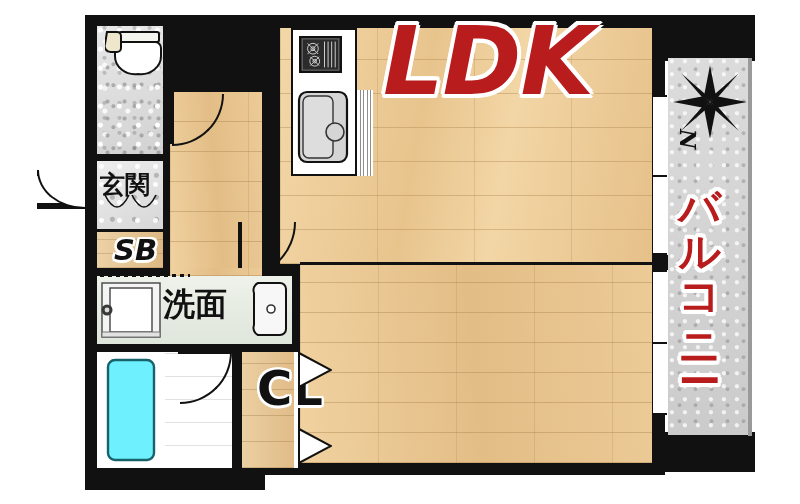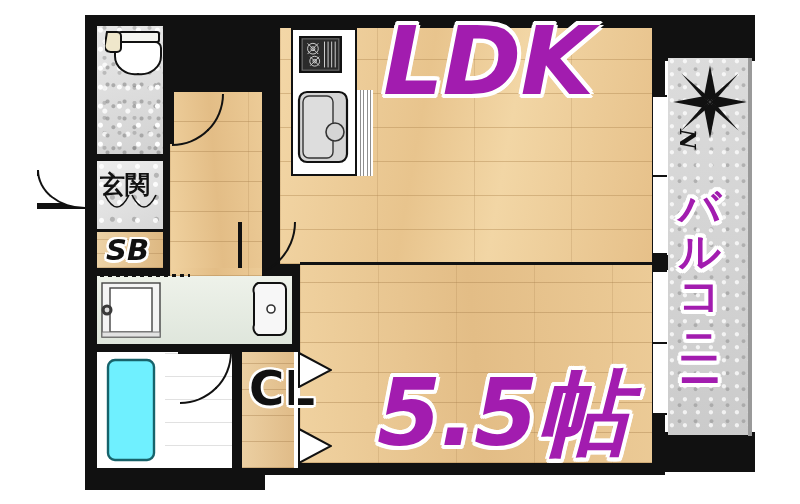--- a/index.html
+++ b/index.html
@@ -87,37 +87,38 @@
     background-color:#ffffff;
     background-image:
       repeating-linear-gradient(0deg, rgba(255,255,255,1) 0 22px, rgba(225,225,225,1) 22px 23px),
       repeating-linear-gradient(90deg, rgba(0,0,0,0) 0 28px, rgba(222,222,222,1) 28px 29px),
       linear-gradient(#f1f1f1,#e9e9e9);
   }
   .floor-white{background:#ffffff;}
 
   
   .rmlabel{
-    color:#a21caf;
+    color:#b91c1c;
     font-weight:bold;
     font-style:italic;
     letter-spacing:-1px;
     line-height:.92;
     text-shadow:
       -3px -3px 0 #fff, 3px -3px 0 #fff, -3px 3px 0 #fff, 3px 3px 0 #fff,
       -4px 0 0 #fff, 4px 0 0 #fff, 0 -4px 0 #fff, 0 4px 0 #fff,
       -2px -4px 0 #fff, 2px -4px 0 #fff, -2px 4px 0 #fff, 2px 4px 0 #fff;
     white-space:nowrap;
   }
   .smlabel{
     color:#111;font-weight:bold;white-space:nowrap;line-height:1;
   }
   .smlabel.outlined{
     text-shadow:-2px -2px 0 #fff,2px -2px 0 #fff,-2px 2px 0 #fff,2px 2px 0 #fff,
                 -2.5px 0 0 #fff,2.5px 0 0 #fff,0 -2.5px 0 #fff,0 2.5px 0 #fff;
+    margin-left:8px;
   }
   .vlabel{
     writing-mode:vertical-rl;
     text-orientation:upright;
   }
   .outline{border:2px solid #111;background:#fff;}
 
   .doorswing{position:absolute;box-sizing:border-box;background:#fff;}
   .sw-tl{border-left:2px solid #111;border-bottom:2px solid #111;border-bottom-left-radius:100%;}
   .sw-tr{border-right:2px solid #111;border-bottom:2px solid #111;border-bottom-right-radius:100%;}
@@ -197,21 +198,20 @@
 
   <div class="abs" style="left:357px;top:90px;width:16px;height:86px;
               background:repeating-linear-gradient(90deg,#ffffff 0 2.5px,#8e8e8e 2.5px 3.5px);"></div>
 
   <div class="abs rmlabel" style="left:383px;top:18px;font-size:95px;">LDK</div>
 
   <div class="abs floor-wood2" style="left:300px;top:264px;width:352px;height:199px;"></div>
 
   <div class="abs" style="left:300px;top:262px;width:352px;height:3px;background:#111;"></div>
 
-  <div class="abs rmlabel" style="left:377px;top:372px;font-size:92px;">5.5帖</div>
 
   <div class="abs floor-stone" style="left:97px;top:26px;width:66px;height:128px;"></div>
   <div class="abs" style="left:105px;top:28px;width:58px;height:50px;">
     <svg viewBox="0 0 58 50" width="58" height="50">
       <rect x="14" y="4" width="40" height="10" rx="2" fill="#f5f5f0" stroke="#111" stroke-width="2"></rect>
       <path d="M16 14 h34 a6 6 0 0 1 6 6 v8 a20 18 0 0 1 -23 18 a20 18 0 0 1 -23 -18 v-8 a6 6 0 0 1 6 -6 z" fill="#ffffff" stroke="#111" stroke-width="2"></path>
       <path d="M2 4 h10 a4 4 0 0 1 4 4 v12 a4 4 0 0 1 -4 4 h-6 a6 6 0 0 1 -6 -8 z" fill="#efe7cb" stroke="#111" stroke-width="2"></path>
     </svg>
   </div>
 
@@ -249,20 +249,21 @@
 
   <div class="abs" style="left:101px;top:282px;width:60px;height:56px;">
     <svg viewBox="0 0 60 56" width="60" height="56">
       <rect x="1" y="1" width="58" height="54" fill="#f4f4f4" stroke="#444" stroke-width="1.4"></rect>
       <rect x="9" y="6" width="42" height="44" fill="#ffffff" stroke="#444" stroke-width="1.4"></rect>
       <circle cx="6" cy="28" r="5.5" fill="#3a3a3a"></circle>
       <circle cx="6" cy="28" r="2.4" fill="#dddddd"></circle>
       <rect x="1" y="50" width="58" height="5" fill="#e2e2e2" stroke="#777" stroke-width="1"></rect>
     </svg>
   </div>
+  <div class="abs smlabel" style="left:163px;top:288px;font-size:32px;letter-spacing:0px;">洗面</div>
 
   <div class="abs" style="left:252px;top:280px;width:36px;height:58px;">
     <svg viewBox="0 0 36 58" width="36" height="58">
       <path d="M6 3 h22 a6 6 0 0 1 6 6 v40 a6 6 0 0 1 -6 6 h-22 a8 8 0 0 1 -4 -10 v-32 a8 8 0 0 1 4 -10 z" fill="#f7f7f7" stroke="#111" stroke-width="2"></path>
       <circle cx="19" cy="29" r="4" fill="#ffffff" stroke="#333" stroke-width="1.6"></circle>
     </svg>
   </div>
 
   <div class="abs floor-white" style="left:97px;top:352px;width:68px;height:116px;"></div>
   <div class="abs floor-bath" style="left:165px;top:352px;width:67px;height:116px;"></div>

